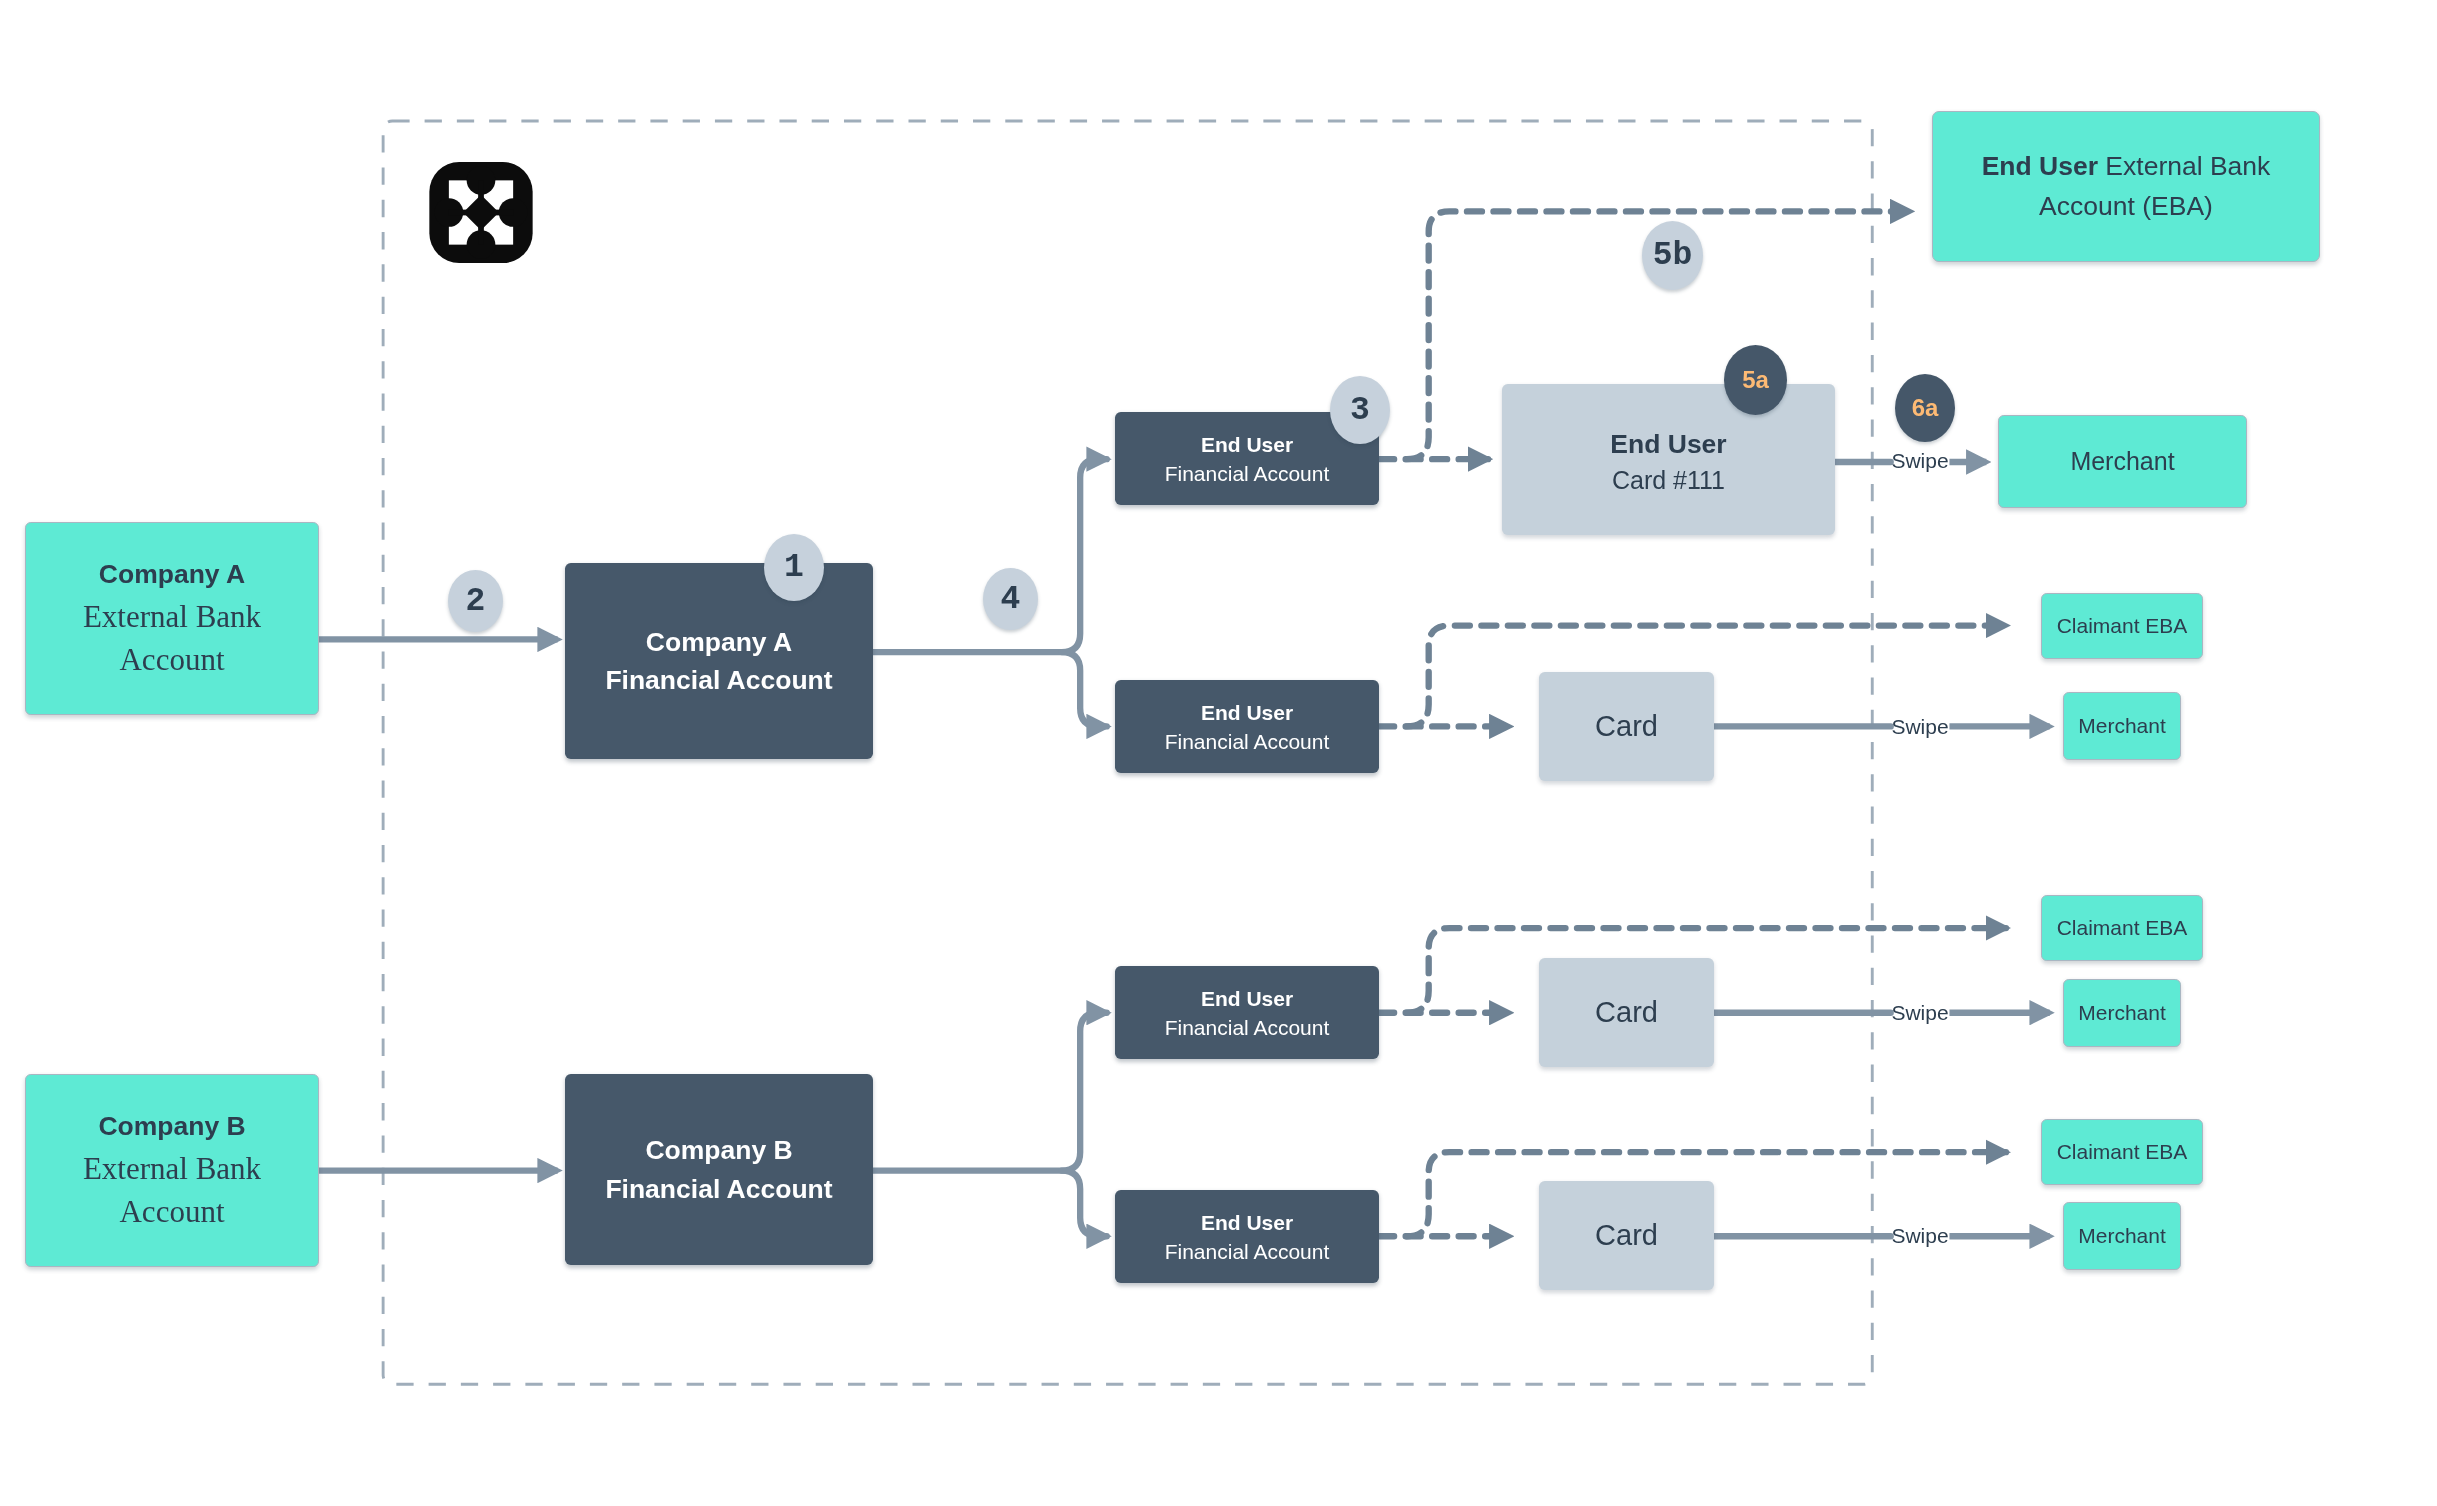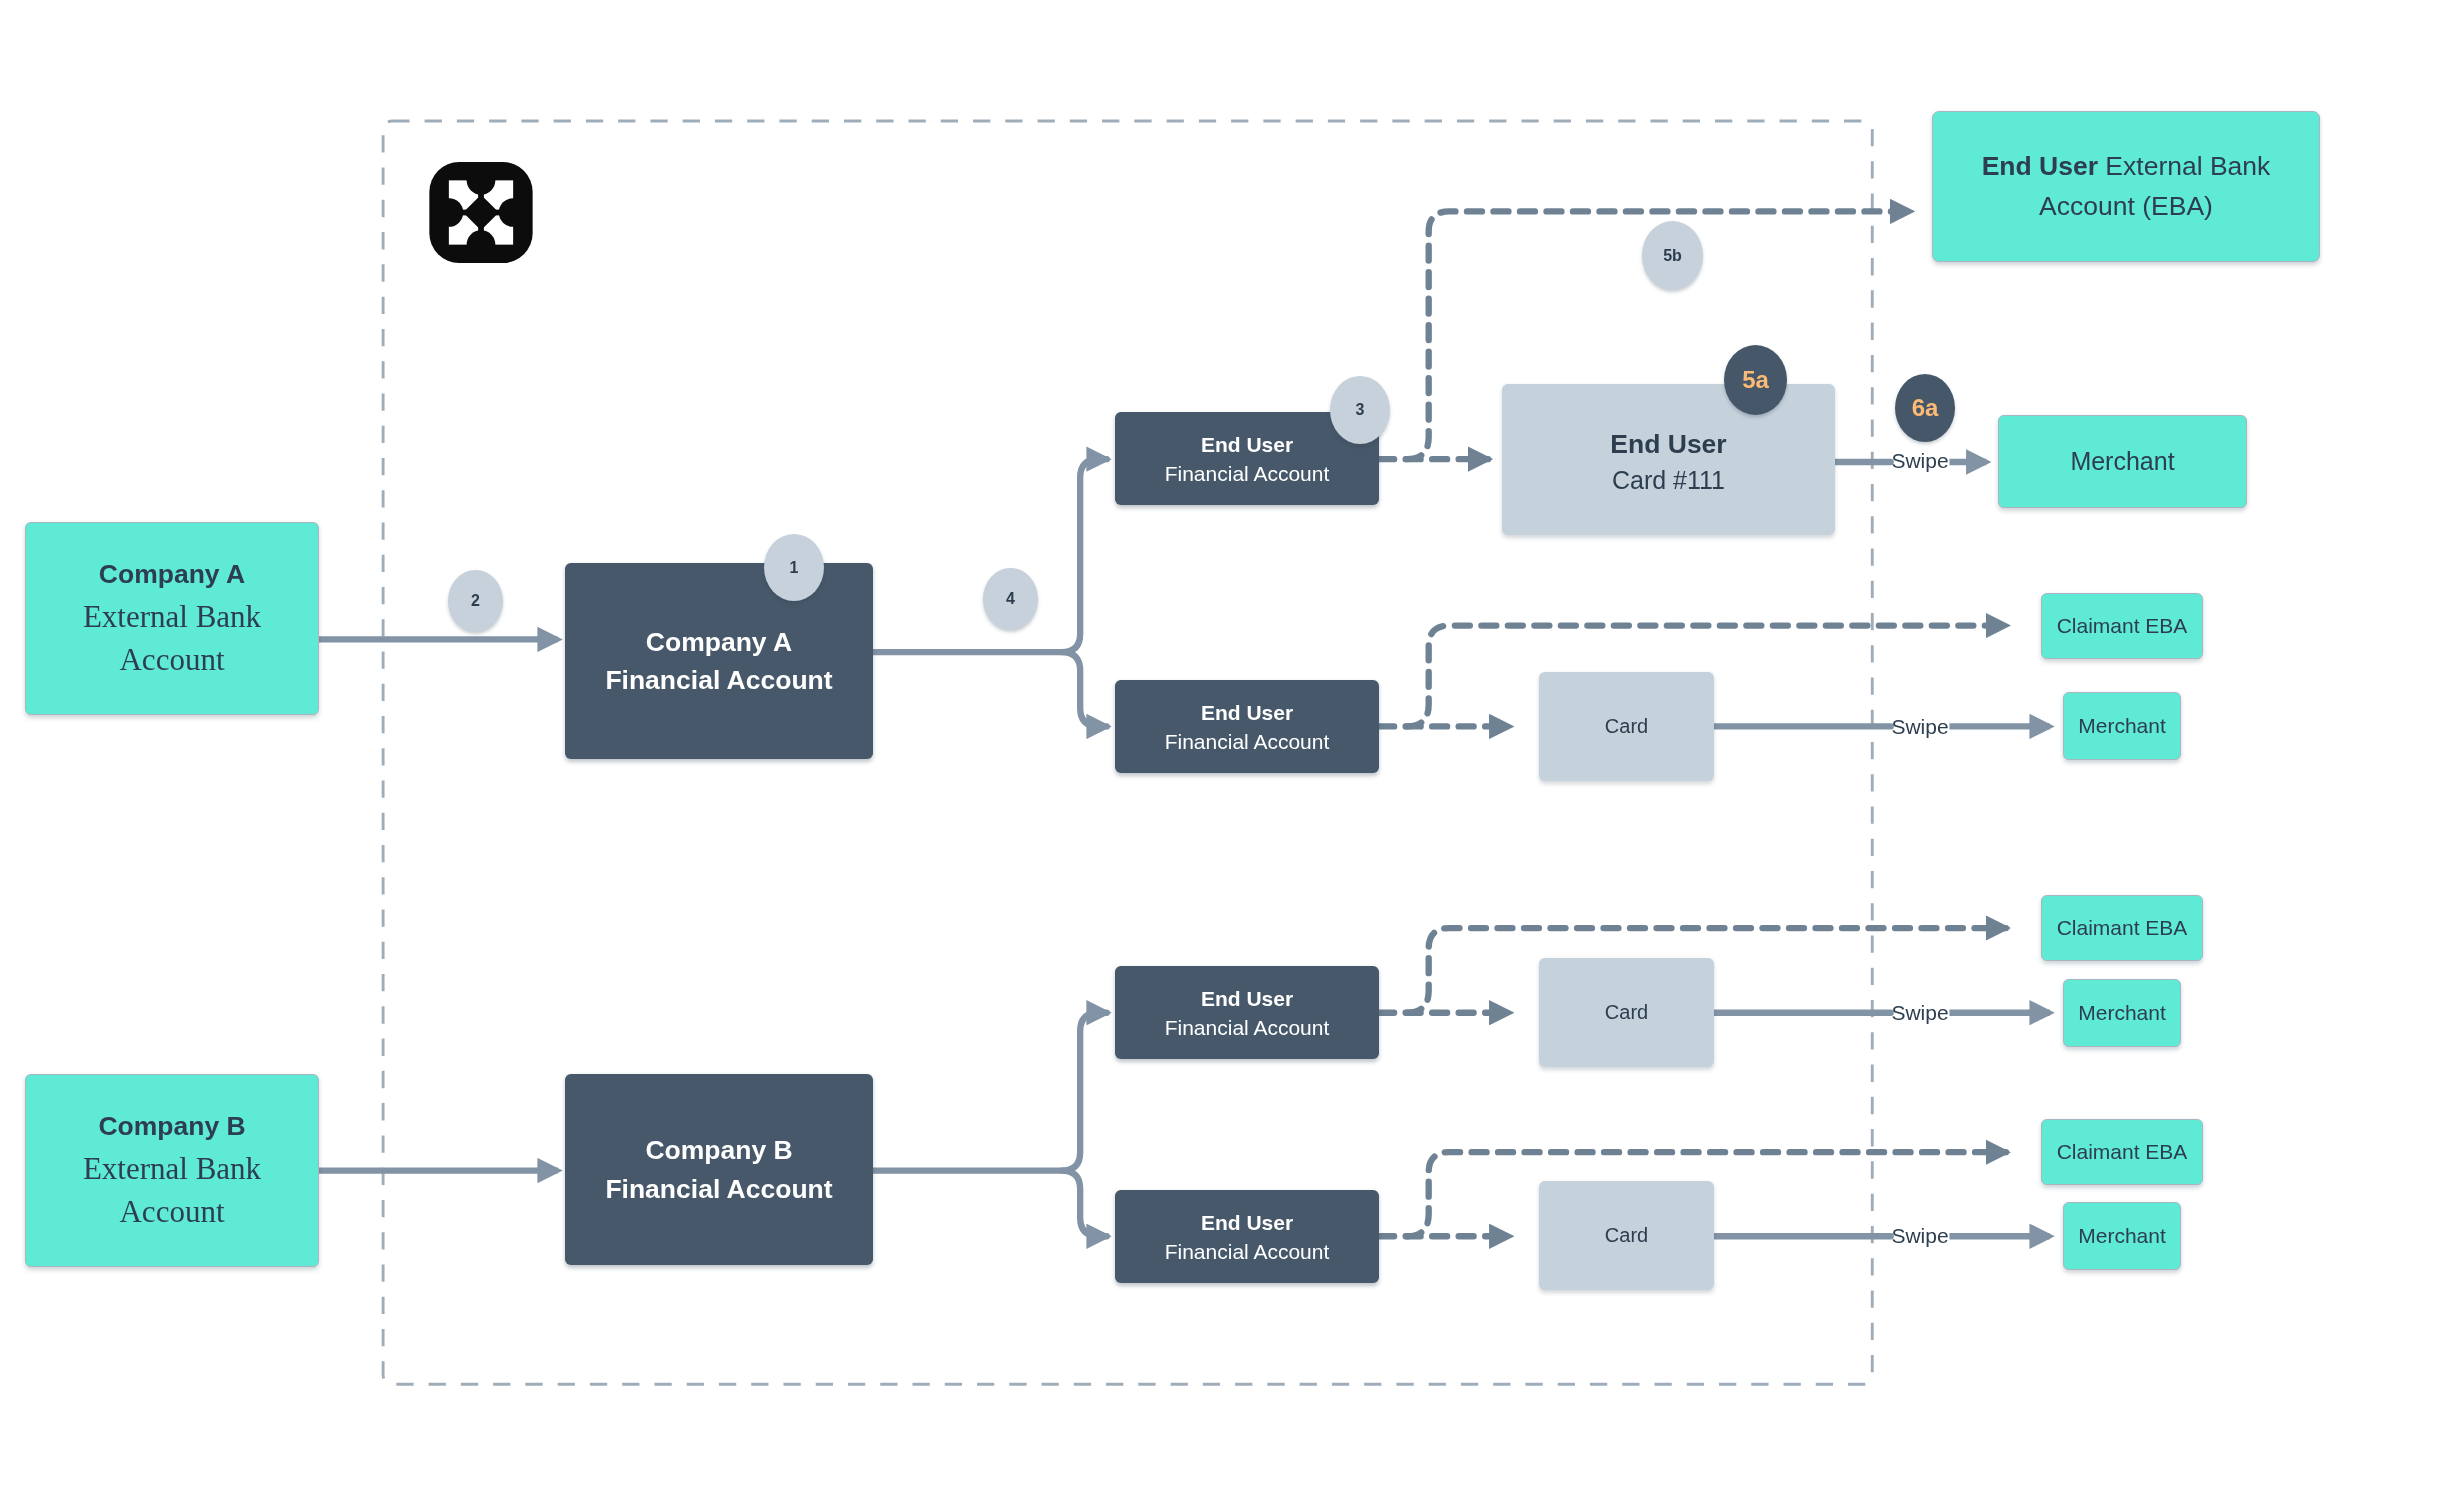--- a/index.html
+++ b/index.html
@@ -29,30 +29,30 @@
     box-shadow:0 2.3px 4px rgba(45,62,79,.20);
   }
   .t-bold{font-weight:bold;}
   .fa-title{font-size:26.5px;font-weight:bold;line-height:1.45;}
   .eba-title{font-size:26.5px;font-weight:bold;line-height:1.5;}
   .eba-sub{font-size:31px;line-height:1.4;font-weight:normal;font-family:Liberation Serif, serif;}
   .eufa-l1{font-size:21px;font-weight:bold;line-height:1.5;}
   .eufa-l2{font-size:21px;line-height:1.35;}
   .card123-l1{font-size:26.5px;font-weight:bold;line-height:1.6;}
   .card123-l2{font-size:25px;line-height:1.25;}
-  .card-lbl{font-size:20px;text-align:center;}
+  .card-lbl{font-size:29px;text-align:center;}
   .small-lbl{font-size:21px;}
   .merch1-lbl{font-size:25px;}
   .eueba-text{font-size:26.5px;line-height:1.5;padding:0 17.3px;}
   .badge{
     position:absolute;z-index:3;border-radius:50%;
     display:flex;align-items:center;justify-content:center;
     box-shadow:0 2.3px 3.5px rgba(45,62,79,.25);
   }
-  .badge-light{background:#c6d1dc;color:#2d3e4f;font-weight:bold;font-size:16px;}
+  .badge-light{background:#c6d1dc;color:#2d3e4f;font-weight:bold;font-size:33px;font-family:Liberation Mono, monospace;}
   .badge-dark{background:#455769;color:#fdba74;font-weight:bold;font-size:24px;}
   .edge-label{
     position:absolute;z-index:2;text-align:center;
     color:#2d3e4f;font-size:21px;line-height:28px;
   }
   .logo{position:absolute;z-index:2;}
 </style>
 </head>
 <body>
 

